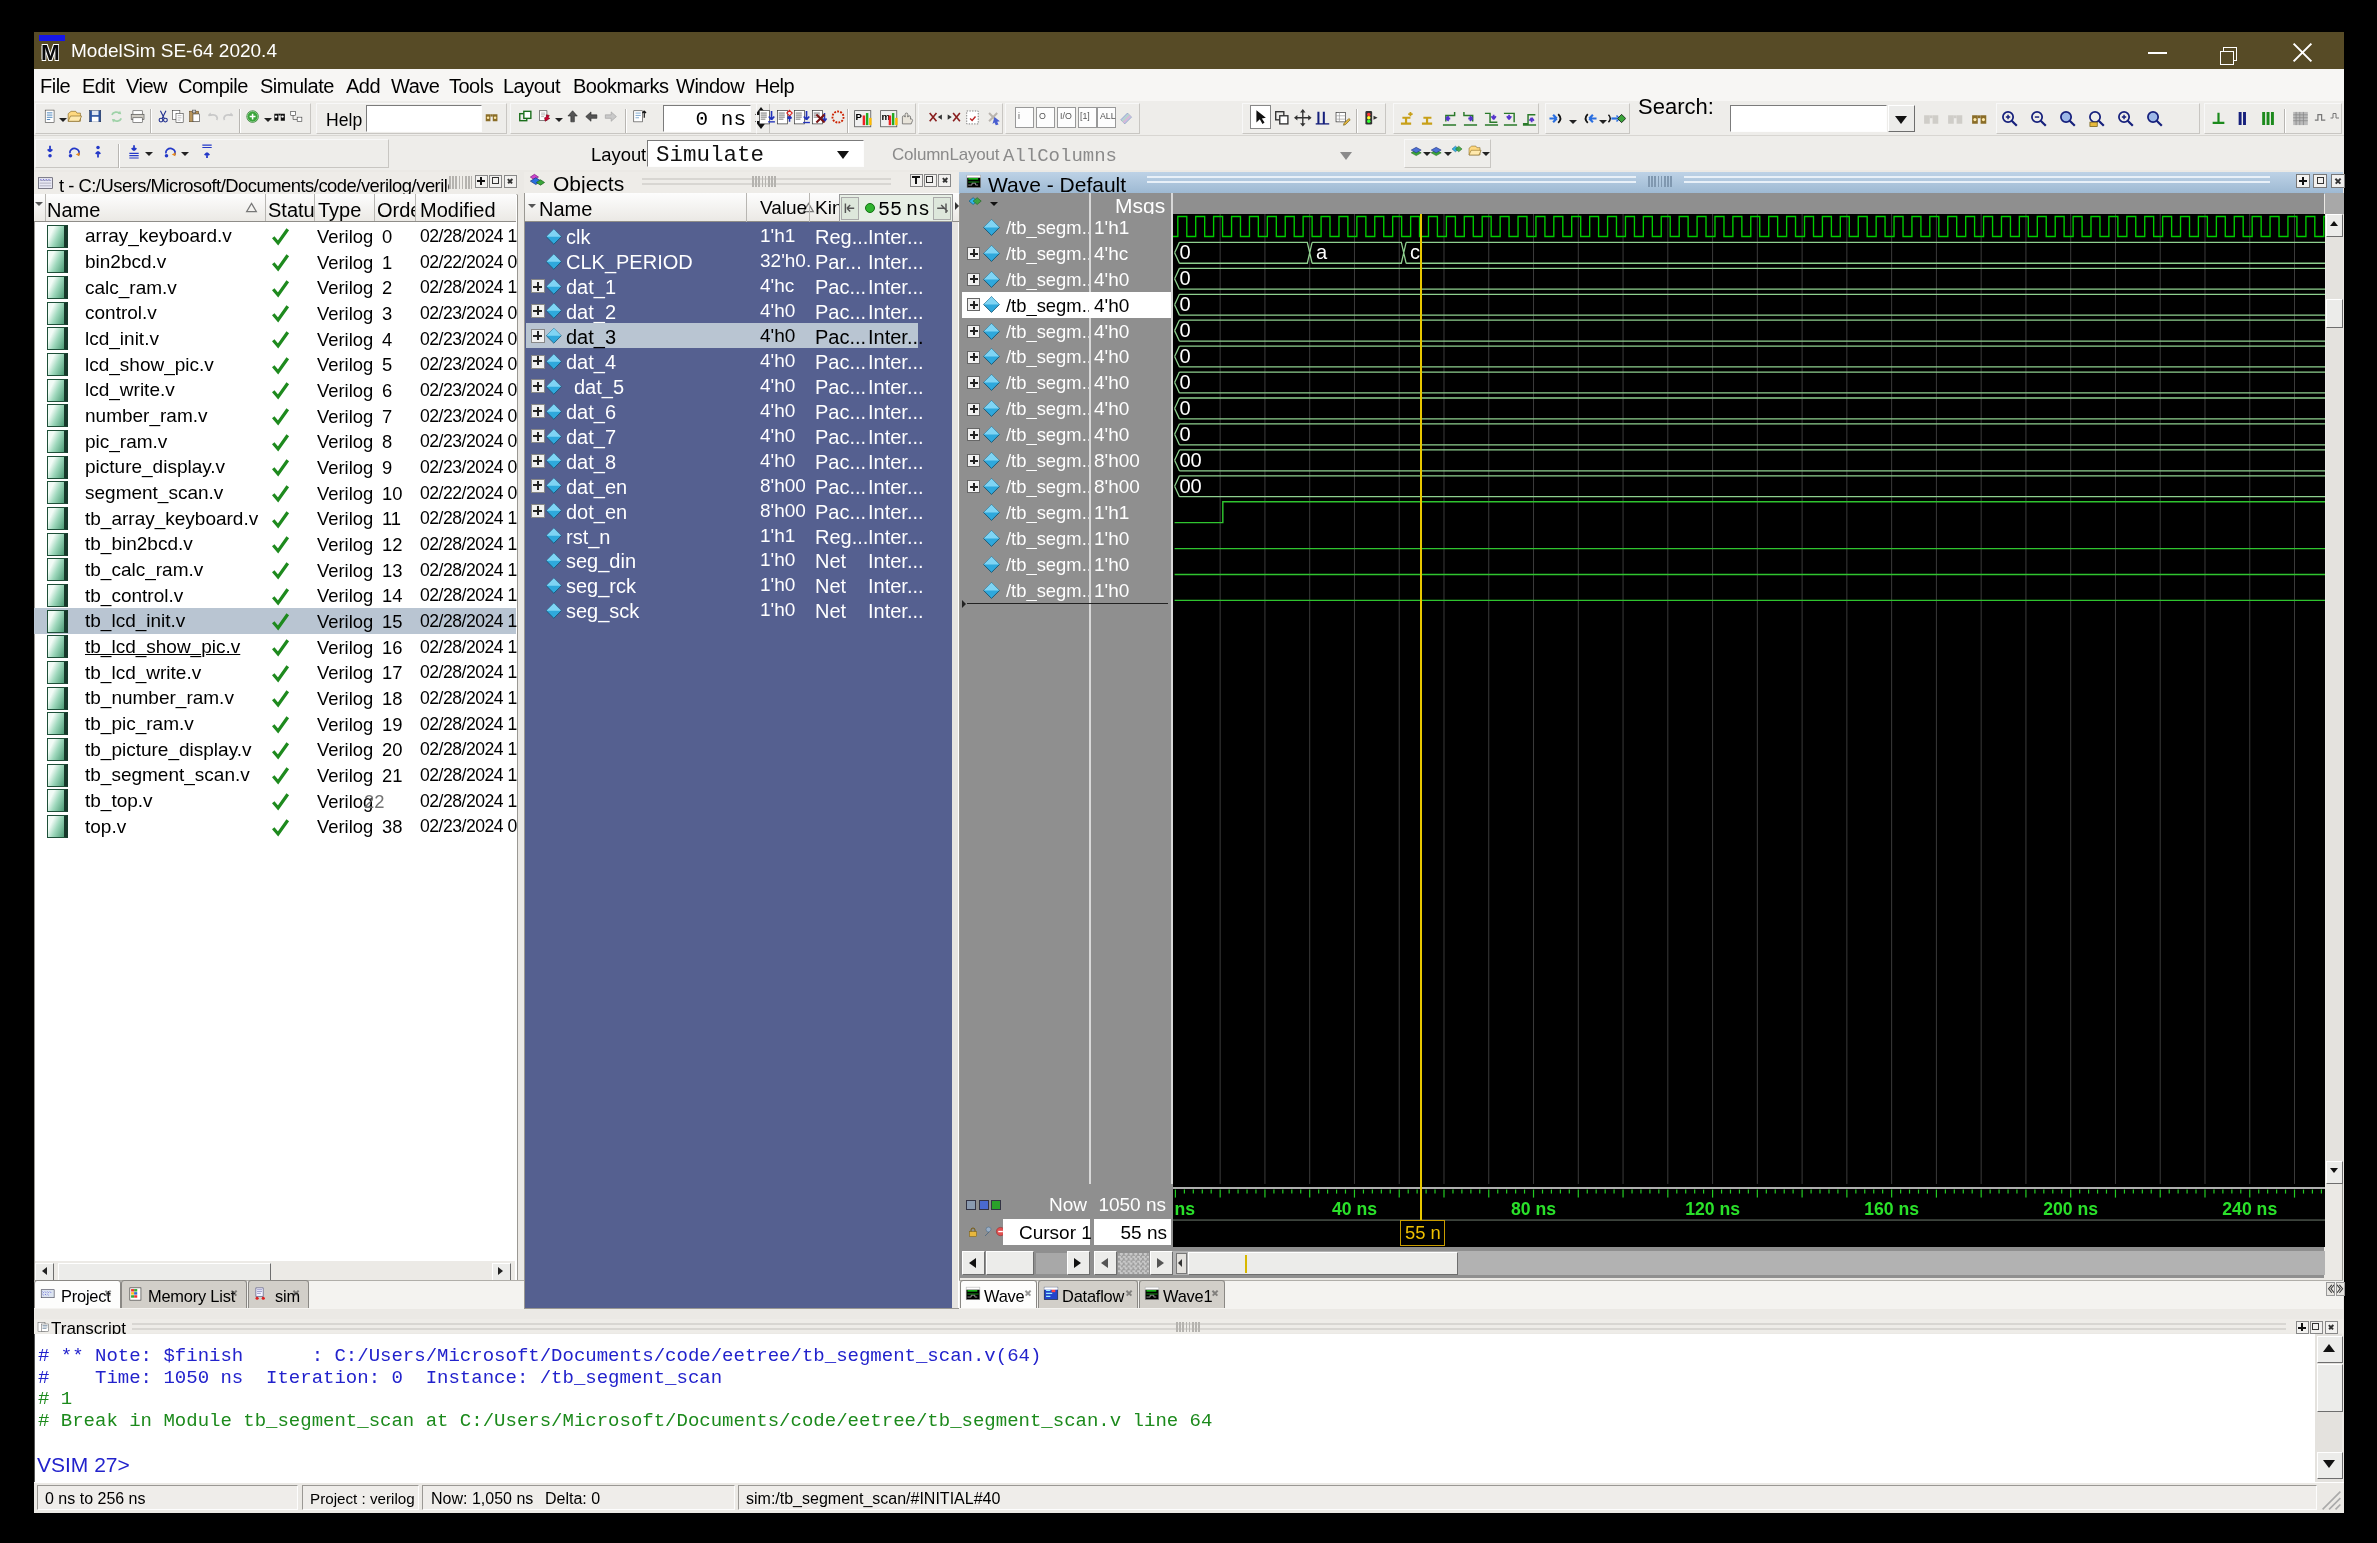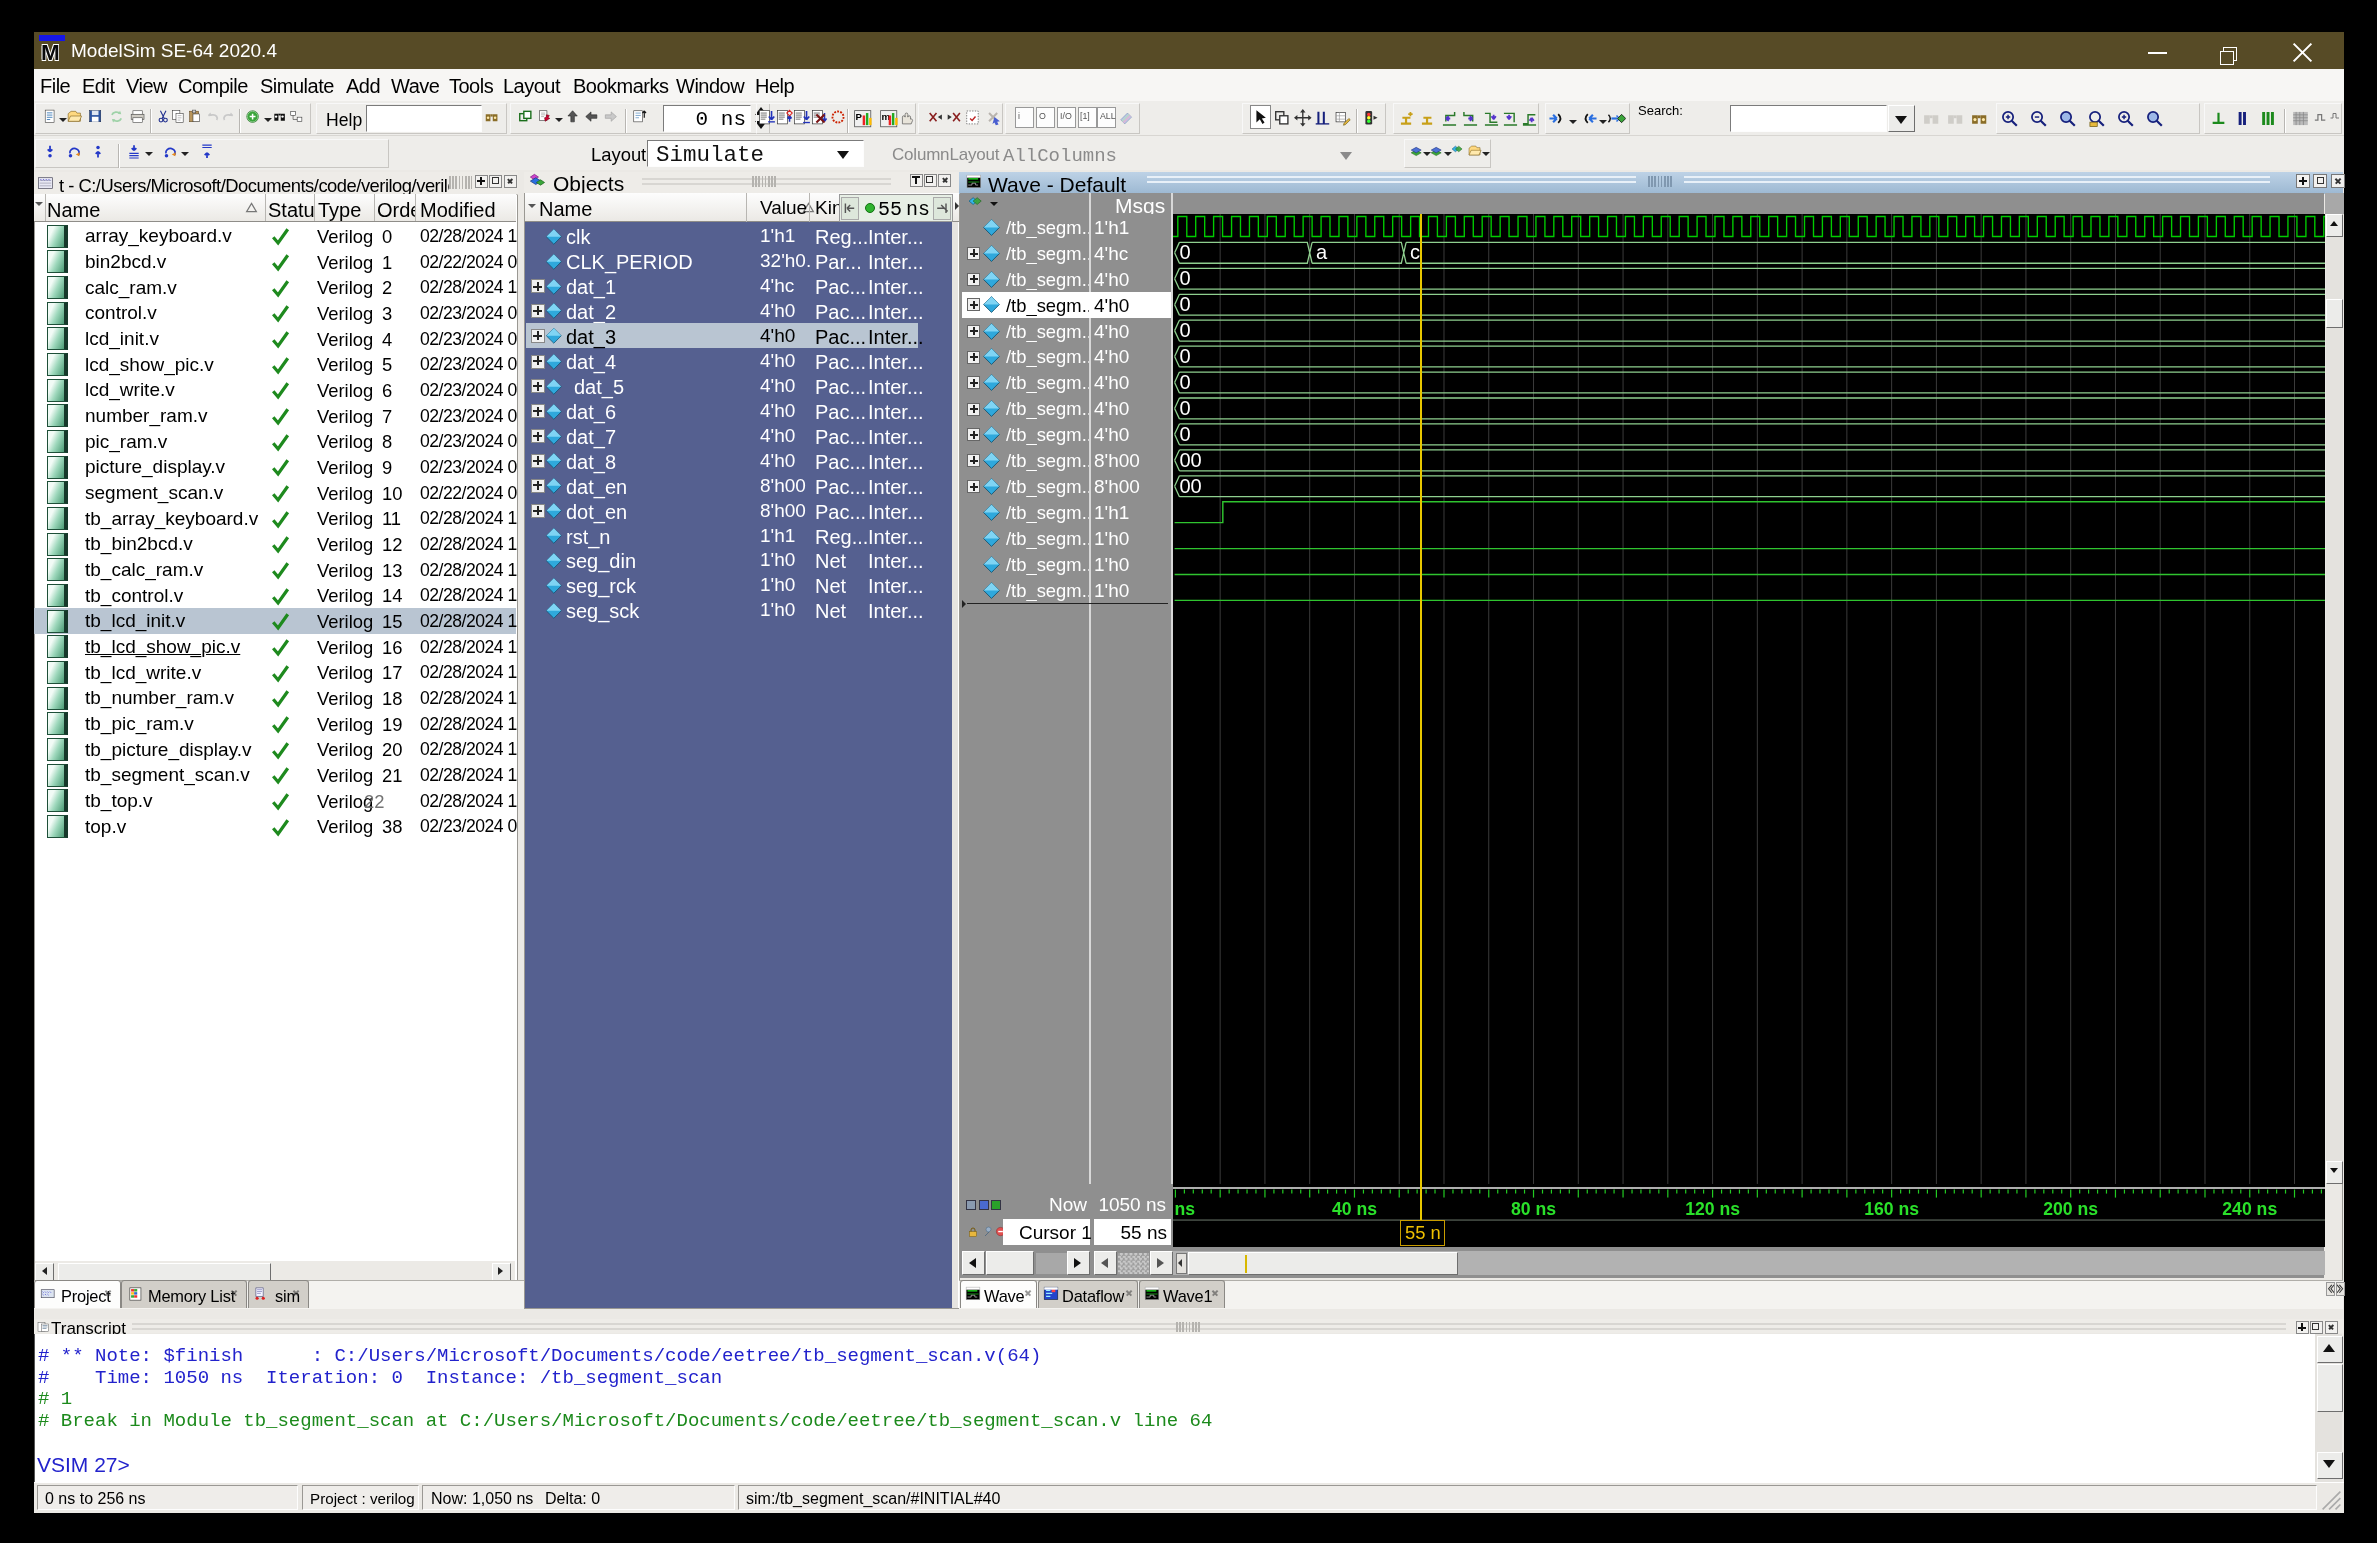--- a/index.html
+++ b/index.html
@@ -292,21 +292,21 @@
     <path d="M24 13 h-10 m0 0 l5 -5 m-5 5 l5 5" stroke="#2a6fe0" stroke-width="3" fill="none"></path>
     <path d="M12 7 q-6 6 0 12" stroke="#111" stroke-width="2.4" fill="none"></path>
   </svg>
 <div style="left:1599px;top:120px;width:0;height:0;border-left:4px solid transparent;border-right:4px solid transparent;border-top:4.8px solid #222;"></div>
 <svg style="left:1607px;top:109px;" width="19" height="19" viewBox="0 0 26 26">
     <path d="M2 8 q5 5 0 10" stroke="#111" stroke-width="2" fill="none"></path>
     <path d="M6 13 h8" stroke="#2a6fe0" stroke-width="3"></path>
     <path d="M17 13 l-4 -4 m4 4 l-4 4" stroke="#2a6fe0" stroke-width="2" fill="none"></path>
     <rect x="16" y="9" width="8" height="8" fill="#3aa53a" stroke="#111" transform="rotate(45 20 13)"></rect>
   </svg>
-<div class="t" style="left:1638px;top:104px;font-size:13px;color:#000;white-space:pre;text-align:center;">Search:</div>
+<div class="t" style="left:1638px;top:95px;font-size:22px;color:#000;white-space:pre;text-align:center;">Search:</div>
 <div style="left:1730px;top:105px;width:157px;height:27px;background:#fff;border:1.6px solid;border-color:#7b7b7b #fdfdfd #fdfdfd #7b7b7b;"></div>
 <div style="left:1888px;top:105px;width:27px;height:27px;background:#ececea;border:1.6px solid;border-color:#fff #6e6e6e #6e6e6e #fff;"></div>
 <div style="left:1895px;top:116px;width:0;height:0;border-left:6.4px solid transparent;border-right:6.4px solid transparent;border-top:8px solid #111;"></div>
 <svg style="left:1922px;top:109px;" width="18.4" height="18.4" viewBox="0 0 26 26">
     <path d="M3 9 h8 v12 h-8 z M15 9 h8 v12 h-8 z" fill="#cfcdc8"></path>
     <path d="M11 9 h4 v4 h-4 z" fill="#cfcdc8"></path>
   </svg>
 <svg style="left:1946px;top:109px;" width="18.4" height="18.4" viewBox="0 0 26 26">
     <path d="M3 9 h8 v12 h-8 z M15 9 h8 v12 h-8 z" fill="#cfcdc8"></path>
     <path d="M11 9 h4 v4 h-4 z" fill="#cfcdc8"></path>

